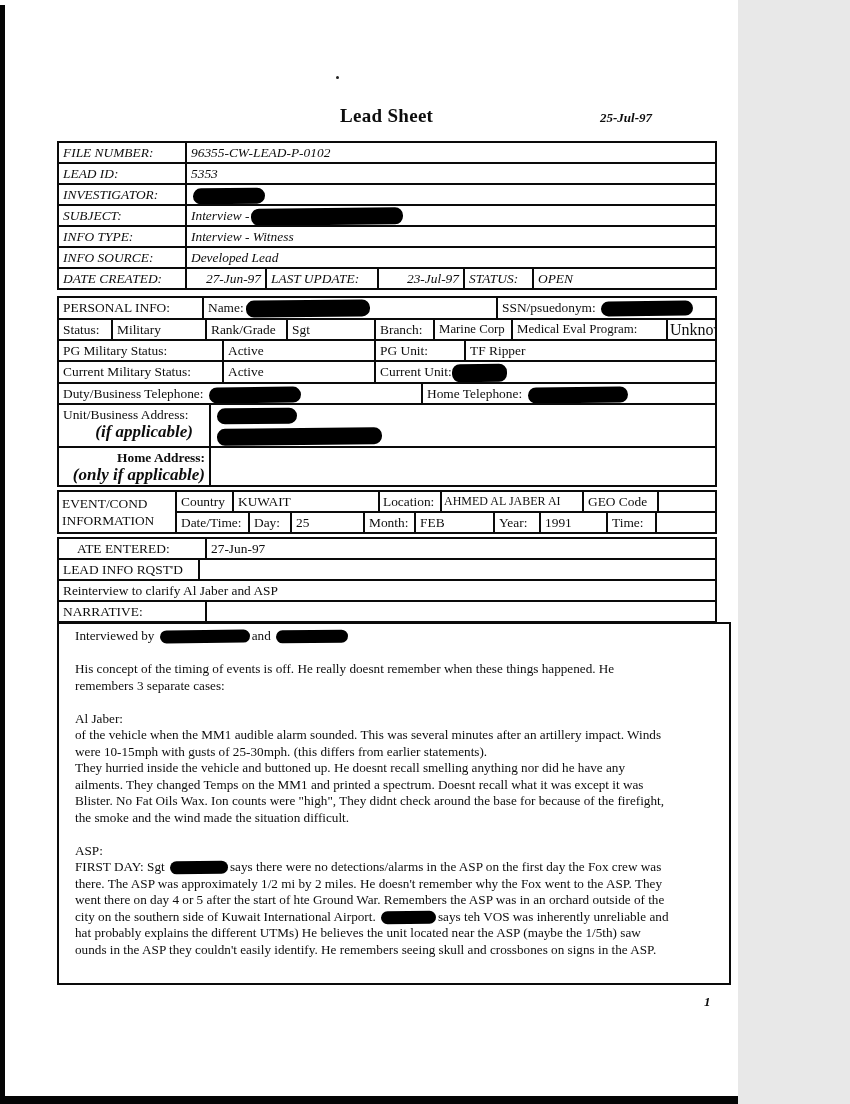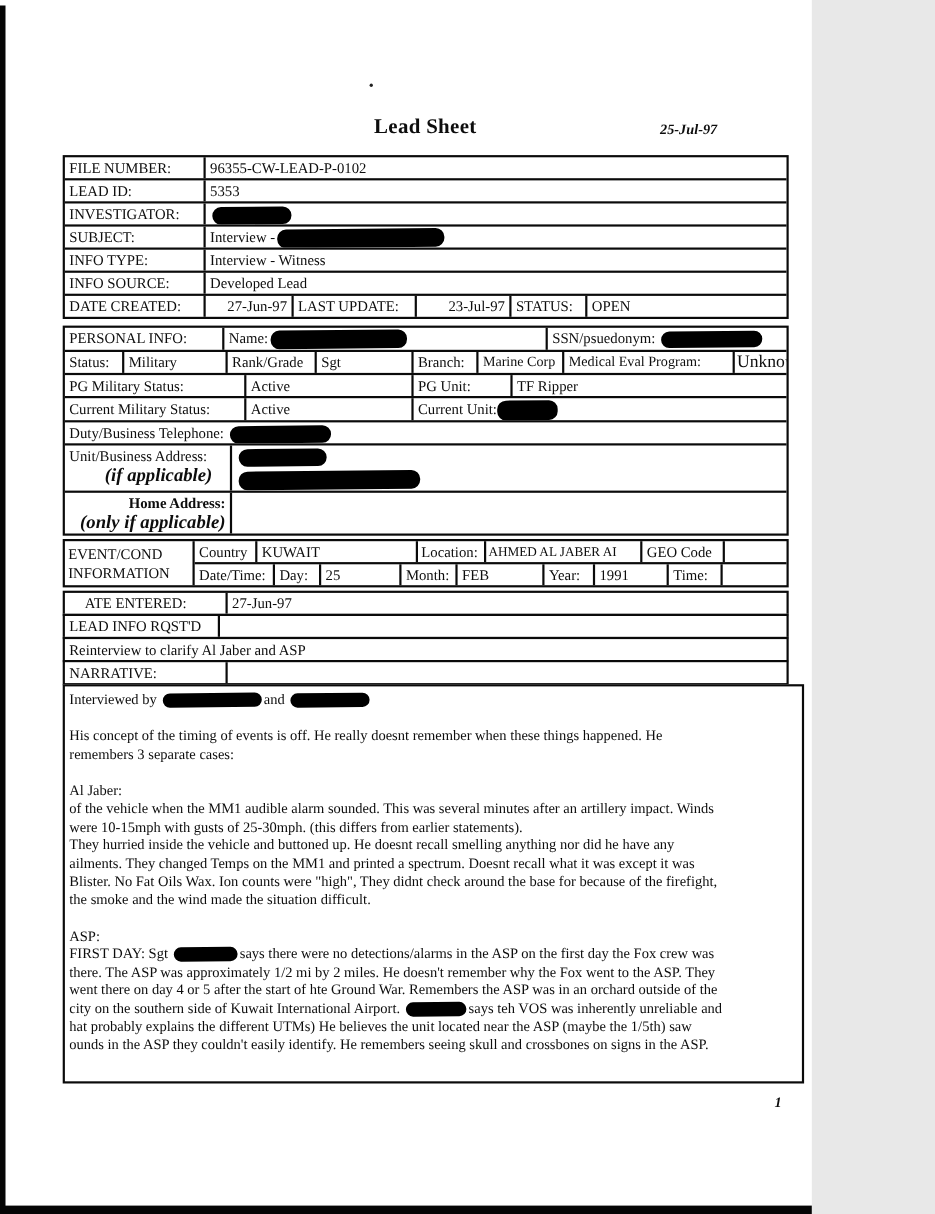--- a/index.html
+++ b/index.html
@@ -25,42 +25,42 @@
       transform:rotate(-.6deg);margin:0 2px;}
   .note{font-style:italic;font-weight:bold;font-size:17px;}
   .bold{font-weight:bold;}
 
   .evleft{display:flex;flex-direction:column;justify-content:center;border-right:2px solid #0a0a0a;
           box-sizing:border-box;width:118px;padding:0 3px;font-size:13.4px;line-height:17px;}
   .evrows{flex:1;display:flex;flex-direction:column;}
   .evrows .row:last-child{border-bottom:none;}
 
   .narr{position:absolute;left:57px;top:622px;width:674px;height:363px;border:2px solid #0a0a0a;
-        box-sizing:border-box;padding:4px 2px 0 4px;background:#fff;}
+        box-sizing:border-box;padding:4px 2px 0 16px;background:#fff;}
   .nl{height:16.5px;line-height:16.5px;font-size:13.2px;white-space:nowrap;overflow:hidden;}
   .nl .rd{height:13px;}
 </style>
 </head>
 <body>
 
 <div class="page">
 
   <div class="scan-left"></div>
   <div class="scan-bottom"></div>
 
   <div class="speck" style="left:336px;top:76px;width:3px;height:3px;"></div>
   <div class="speck" style="left:630px;top:155px;width:3px;height:3px;"></div>
   <div class="speck" style="left:745px;top:543px;width:2px;height:2px;"></div>
   <div class="speck" style="left:800px;top:1051px;width:2px;height:2px;"></div>
   <div class="speck" style="left:525px;top:690px;width:2px;height:2px;"></div>
 
   <div class="title">Lead Sheet</div>
   <div class="docdate">25-Jul-97</div>
 
-  <div class="tbl" style="top:141px;">
+  <div class="tbl" style="top:141px;font-style:italic;">
     <div class="row">
       <div class="c h19" style="width:128px;">FILE NUMBER:</div>
       <div class="c h19 flex1">96355-CW-LEAD-P-0102</div>
     </div>
     <div class="row">
       <div class="c h19" style="width:128px;">LEAD ID:</div>
       <div class="c h19 flex1">5353</div>
     </div>
     <div class="row">
       <div class="c h19" style="width:128px;">INVESTIGATOR:</div>
@@ -110,20 +110,21 @@
       <div class="c h19" style="width:90px;">PG Unit:</div>
       <div class="c h19 flex1">TF Ripper</div>
     </div>
     <div class="row">
       <div class="c h20" style="width:165px;">Current Military Status:</div>
       <div class="c h20" style="width:152px;">Active</div>
       <div class="c h20 flex1"><span>Current Unit:</span><span class="rd" style="width:55px;height:18px;margin:0;"></span></div>
     </div>
     <div class="row">
       <div class="c h19" style="width:364px;"><span>Duty/Business Telephone:</span> <span class="rd" style="width:92px;height:16px;"></span></div>
+      <div class="c h19 flex1"><span>Home Telephone:</span> <span class="rd" style="width:100px;height:16px;"></span></div>
     </div>
     <div class="row">
       <div class="c" style="width:152px;height:41px;white-space:normal;">
         <div>Unit/Business Address:</div>
         <div class="note r" style="padding-right:12px;">(if applicable)</div>
       </div>
       <div class="c flex1" style="height:41px;white-space:normal;">
         <div><span class="rd" style="width:80px;height:16px;"></span></div>
         <div style="margin-top:3px;"><span class="rd" style="width:165px;height:17px;"></span></div>
       </div>

